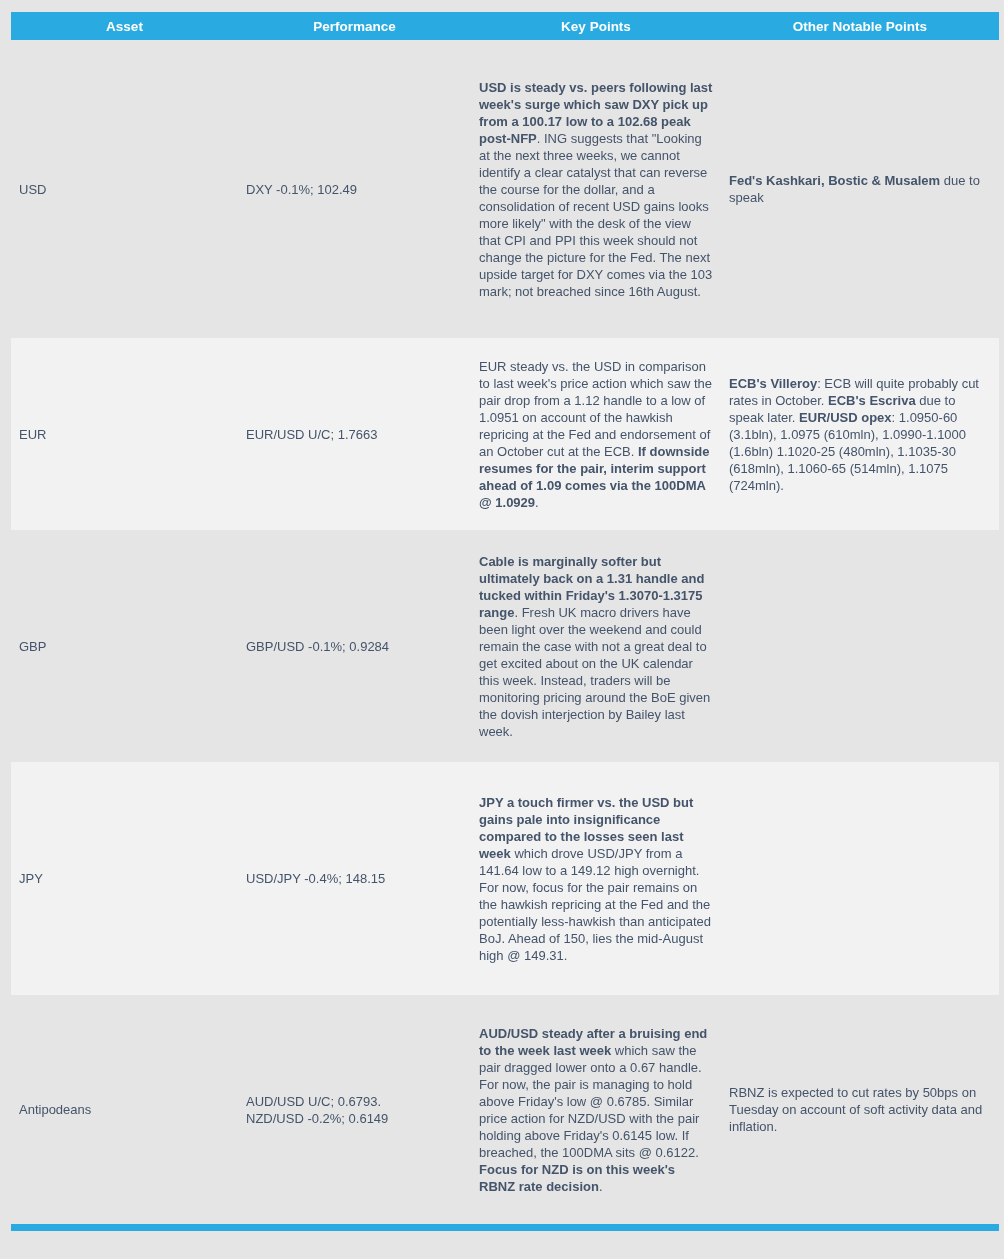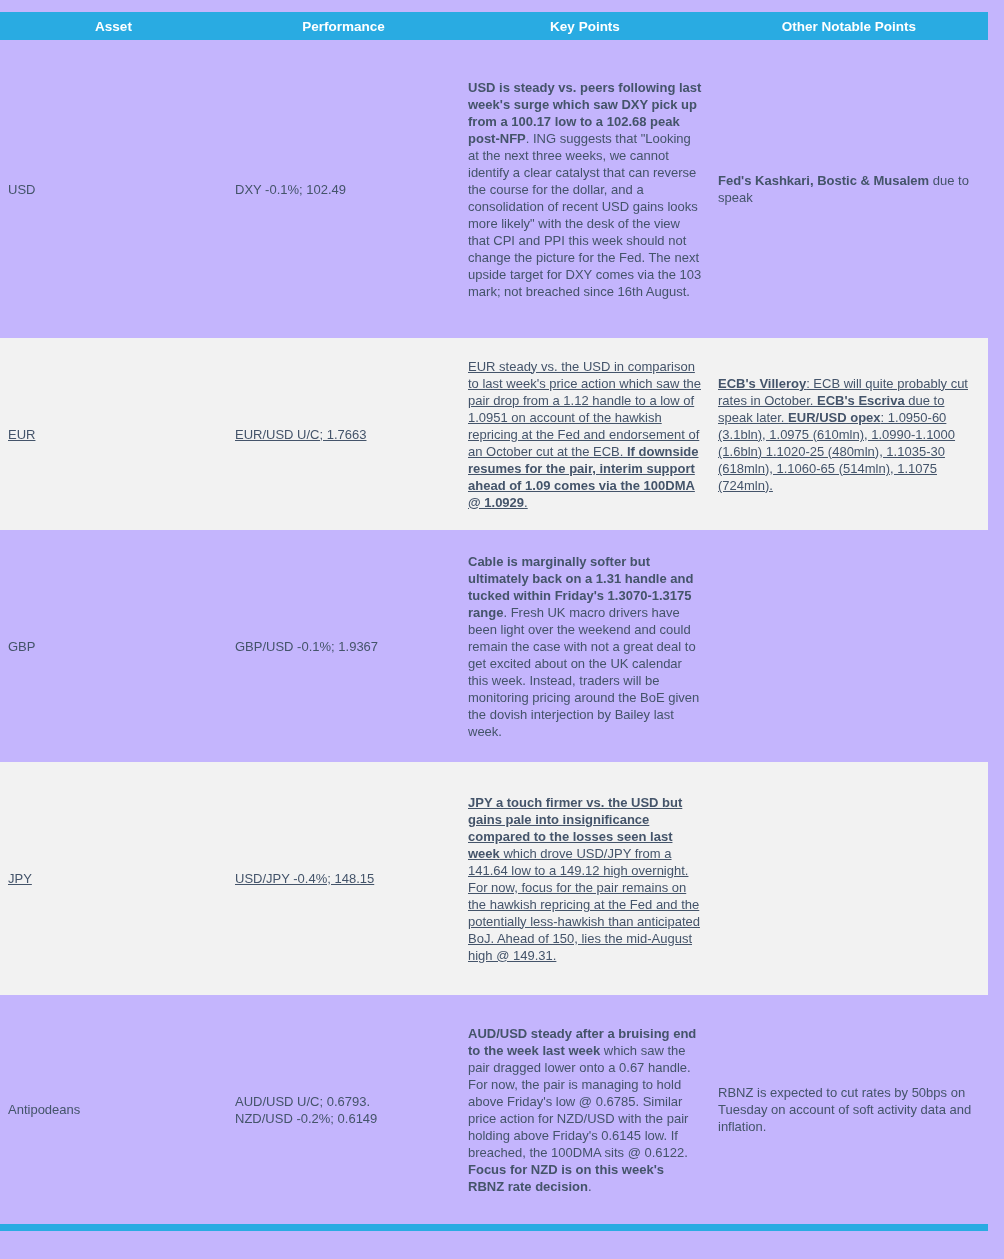--- a/index.html
+++ b/index.html
@@ -4,22 +4,22 @@
 <style>
   html, body {
     margin: 0;
     padding: 0;
     background: #ffffff;
   }
   .page {
     width: 1004px;
     height: 1259px;
     box-sizing: border-box;
-    padding: 12px 8px 0 0;
-    background: #c4b5fd;
+    padding: 12px 8px 0 11px;
+    background: #e5e5e5;
     font-family: "Liberation Sans", sans-serif;
   }
   table.fx-table {
     width: 988px;
     border-collapse: collapse;
     table-layout: fixed;
     color: #44546A;
     font-size: 13px;
   }
   col.c-asset { width: 227px; }
@@ -35,21 +35,21 @@
     text-align: center;
     padding: 0 4px;
   }
   td {
     text-align: left;
     vertical-align: middle;
     padding: 5px 8px;
     line-height: 17px;
   }
   td.perf { white-space: pre-line; margin-top: 48px; }
-  tr.shaded td { background: #F2F2F2; text-decoration: underline; }
+  tr.shaded td { background: #F2F2F2; }
   tr.r-usd { height: 298px; }
   tr.r-eur { height: 192px; }
   tr.r-gbp { height: 232px; }
   tr.r-jpy { height: 233px; }
   tr.r-ant { height: 229px; }
   b { font-weight: bold; }
   .bottom-rule {
     width: 988px;
     height: 7px;
     background: #29ABE2;
@@ -82,21 +82,21 @@
         <td class="other"><b>Fed's Kashkari, Bostic &amp; Musalem</b><span> due to speak</span></td>
       </tr>
       <tr class="r-eur shaded">
         <td class="asset">EUR</td>
         <td class="perf">EUR/USD U/C; 1.7663</td>
         <td class="key"><span>EUR steady vs. the USD in comparison to last week's price action which saw the pair drop from a 1.12 handle to a low of 1.0951 on account of the hawkish repricing at the Fed and endorsement of an October cut at the ECB. </span><b>If downside resumes for the pair, interim support ahead of 1.09 comes via the 100DMA @ 1.0929</b><span>.</span></td>
         <td class="other"><b>ECB's Villeroy</b><span>: ECB will quite probably cut rates in October. </span><b>ECB's Escriva</b><span> due to speak later. </span><b>EUR/USD opex</b><span>: 1.0950-60 (3.1bln), 1.0975 (610mln), 1.0990-1.1000 (1.6bln) 1.1020-25 (480mln), 1.1035-30 (618mln), 1.1060-65 (514mln), 1.1075 (724mln).</span></td>
       </tr>
       <tr class="r-gbp">
         <td class="asset">GBP</td>
-        <td class="perf">GBP/USD -0.1%; 1.9367</td>
+        <td class="perf">GBP/USD -0.1%; 0.9284</td>
         <td class="key"><b>Cable is marginally softer but ultimately back on a 1.31 handle and tucked within Friday's 1.3070-1.3175 range</b><span>. Fresh UK macro drivers have been light over the weekend and could remain the case with not a great deal to get excited about on the UK calendar this week. Instead, traders will be monitoring pricing around the BoE given the dovish interjection by Bailey last week.</span></td>
         <td class="other"></td>
       </tr>
       <tr class="r-jpy shaded">
         <td class="asset">JPY</td>
         <td class="perf">USD/JPY -0.4%; 148.15</td>
         <td class="key"><b>JPY a touch firmer vs. the USD but gains pale into insignificance compared to the losses seen last week</b><span> which drove USD/JPY from a 141.64 low to a 149.12 high overnight. For now, focus for the pair remains on the hawkish repricing at the Fed and the potentially less-hawkish than anticipated BoJ. Ahead of 150, lies the mid-August high @ 149.31.</span></td>
         <td class="other"></td>
       </tr>
       <tr class="r-ant">

